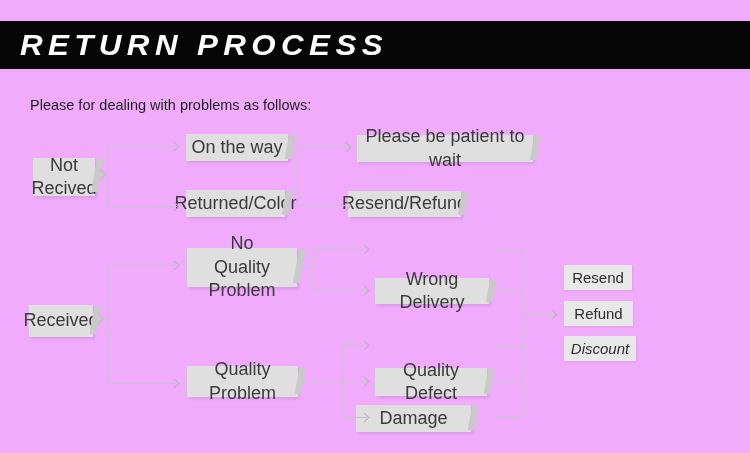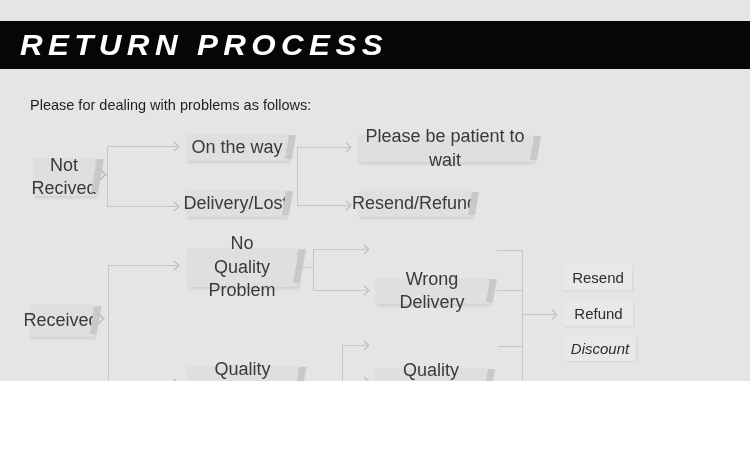--- a/index.html
+++ b/index.html
@@ -1,16 +1,16 @@
 <!DOCTYPE html>
 <html><head>
 <meta charset="utf-8">
 <style>
   html,body{margin:0;padding:0;background:#ffffff;}
-  .stage{position:relative;width:750px;height:381px;background:#e5e5e5;overflow:hidden;
+  .stage{position:relative;width:750px;height:453px;background:#f0abfc;overflow:hidden;
          font-family:"Liberation Sans",sans-serif;}
   .header{position:absolute;left:0;top:21px;width:750px;height:48px;background:#060606;
           display:flex;align-items:center;}
   .header-title{margin-left:20px;color:#ffffff;font-size:29px;font-weight:bold;font-style:italic;
           letter-spacing:5px;white-space:nowrap;transform:scaleX(1.08);transform-origin:left center;}
   .guide{position:absolute;left:30px;top:97px;font-size:14.5px;color:#1f1f1f;}
   .node{position:absolute;background:#dfdfdf;color:#3a3a3a;font-size:18px;line-height:1.3;
         display:flex;align-items:center;justify-content:center;text-align:center;
         white-space:pre-line;box-shadow:2px 2px 3px rgba(0,0,0,0.10);}
   .node::after{content:"";position:absolute;top:1px;right:-6px;width:7px;height:88%;
@@ -34,23 +34,23 @@
     <div class="header-title">RETURN PROCESS</div>
   </div>
 
   <div class="guide">Please for dealing with problems as follows:</div>
 
   <div class="node" style="left:33px;top:158px;width:62px;height:38px;">Not
 Recived</div>
   <div class="node" style="left:29px;top:305px;width:64px;height:32px;">Received</div>
 
   <div class="node" style="left:186px;top:134px;width:102px;height:27px;">On the way</div>
-  <div class="node" style="left:186px;top:190px;width:99px;height:27px;">Delivery/Lost</div>
+  <div class="node" style="left:186px;top:190px;width:99px;height:27px;">Returned/Color</div>
   <div class="node" style="left:357px;top:135px;width:176px;height:27px;">Please be patient to wait</div>
-  <div class="node" style="left:358px;top:191px;width:113px;height:26px;">Resend/Refund</div>
+  <div class="node" style="left:348px;top:191px;width:113px;height:26px;">Resend/Refund</div>
 
   <div class="node" style="left:187px;top:248px;width:110px;height:39px;">No
 Quality Problem</div>
   <div class="node" style="left:187px;top:366px;width:111px;height:31px;">Quality Problem</div>
 
   <div class="node" style="left:375px;top:278px;width:114px;height:26px;">Wrong Delivery</div>
   <div class="node" style="left:375px;top:368px;width:112px;height:28px;">Quality Defect</div>
   <div class="node" style="left:356px;top:405px;width:115px;height:27px;">Damage</div>
 
   <div class="result" style="left:564px;top:265px;width:68px;height:25px;">Resend</div>

